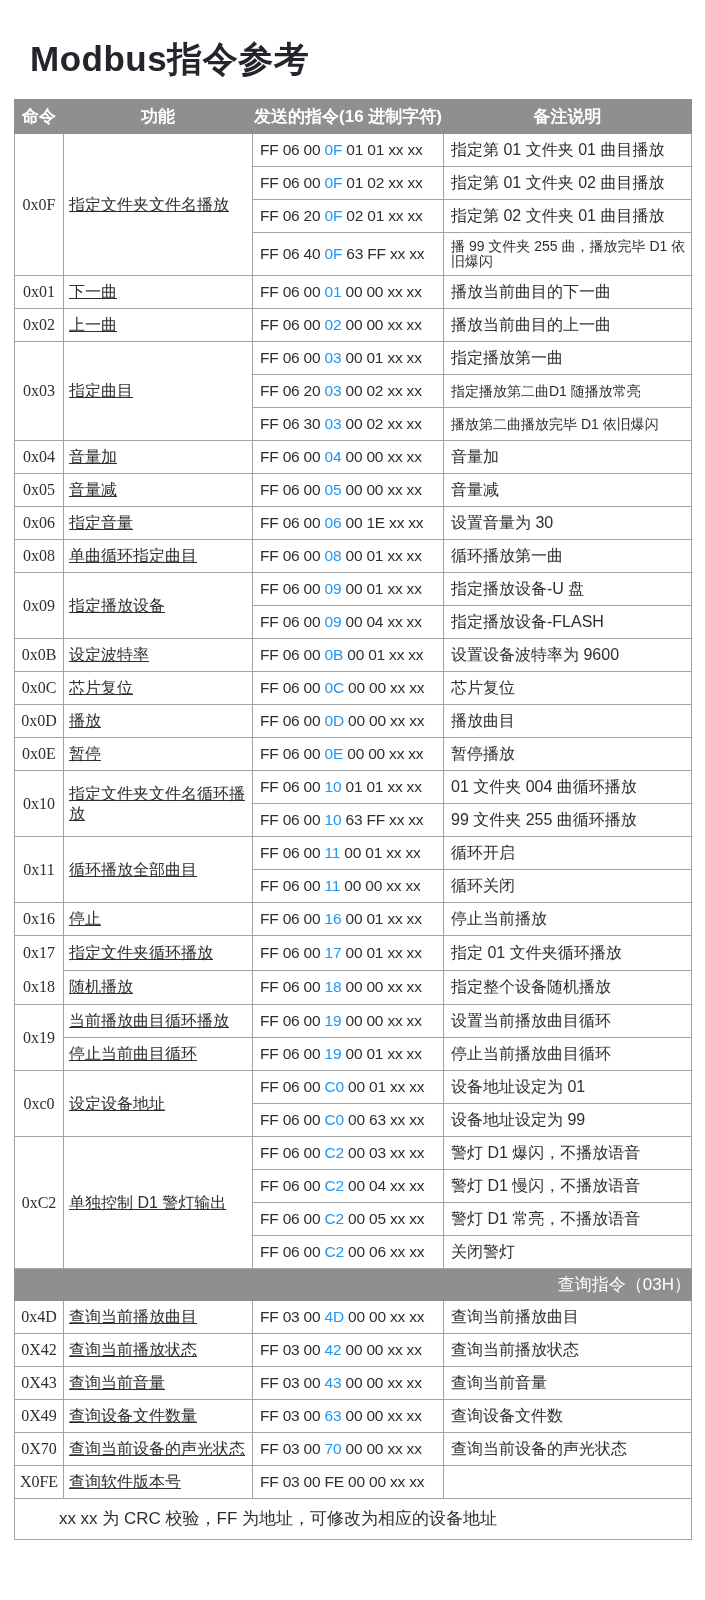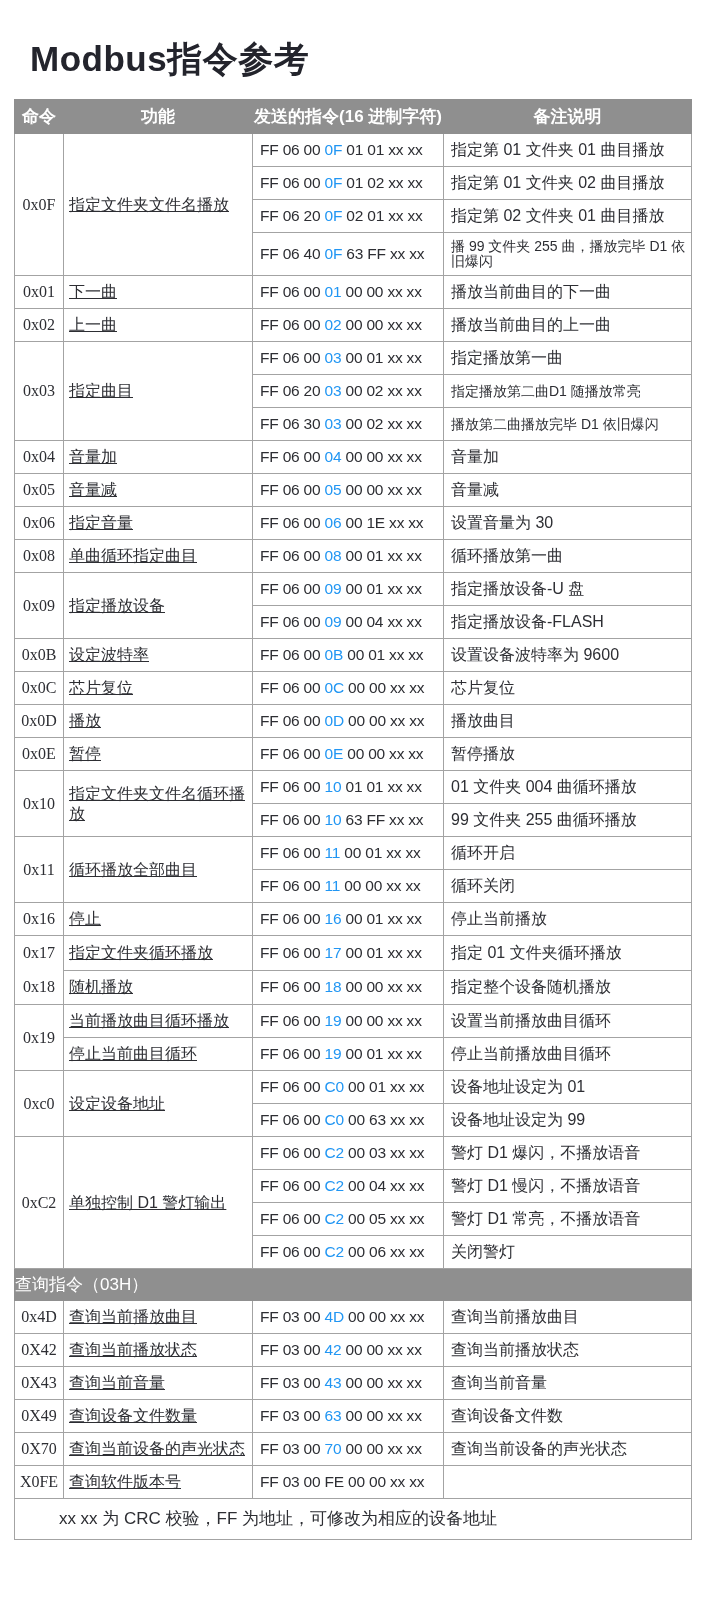--- a/index.html
+++ b/index.html
@@ -53,21 +53,21 @@
   td.cmd.multi{padding:0 1px;}
   td.cmd.multi .cline{height:34px;line-height:34px;}
   td.fn{padding-left:5px;padding-right:2px;text-decoration:underline;}
   td.hex{padding-left:7px;white-space:nowrap;font-size:15.5px;letter-spacing:-0.2px;}
   td.hex .hl{color:var(--accent);}
   td.note{padding-left:7px;padding-right:2px;}
   td.note.small{font-size:14px;line-height:15px;}
   tr.band td{
     background:var(--band);
     color:#ffffff;
-    text-align:left;
+    text-align:right;
     font-size:17px;
     height:31px;
     padding:0;
     border:1px solid var(--band);
   }
   tr.footrow td{
     text-align:center;
     font-size:17px;
     height:32px;
     padding:4px 150px 4px 0;

